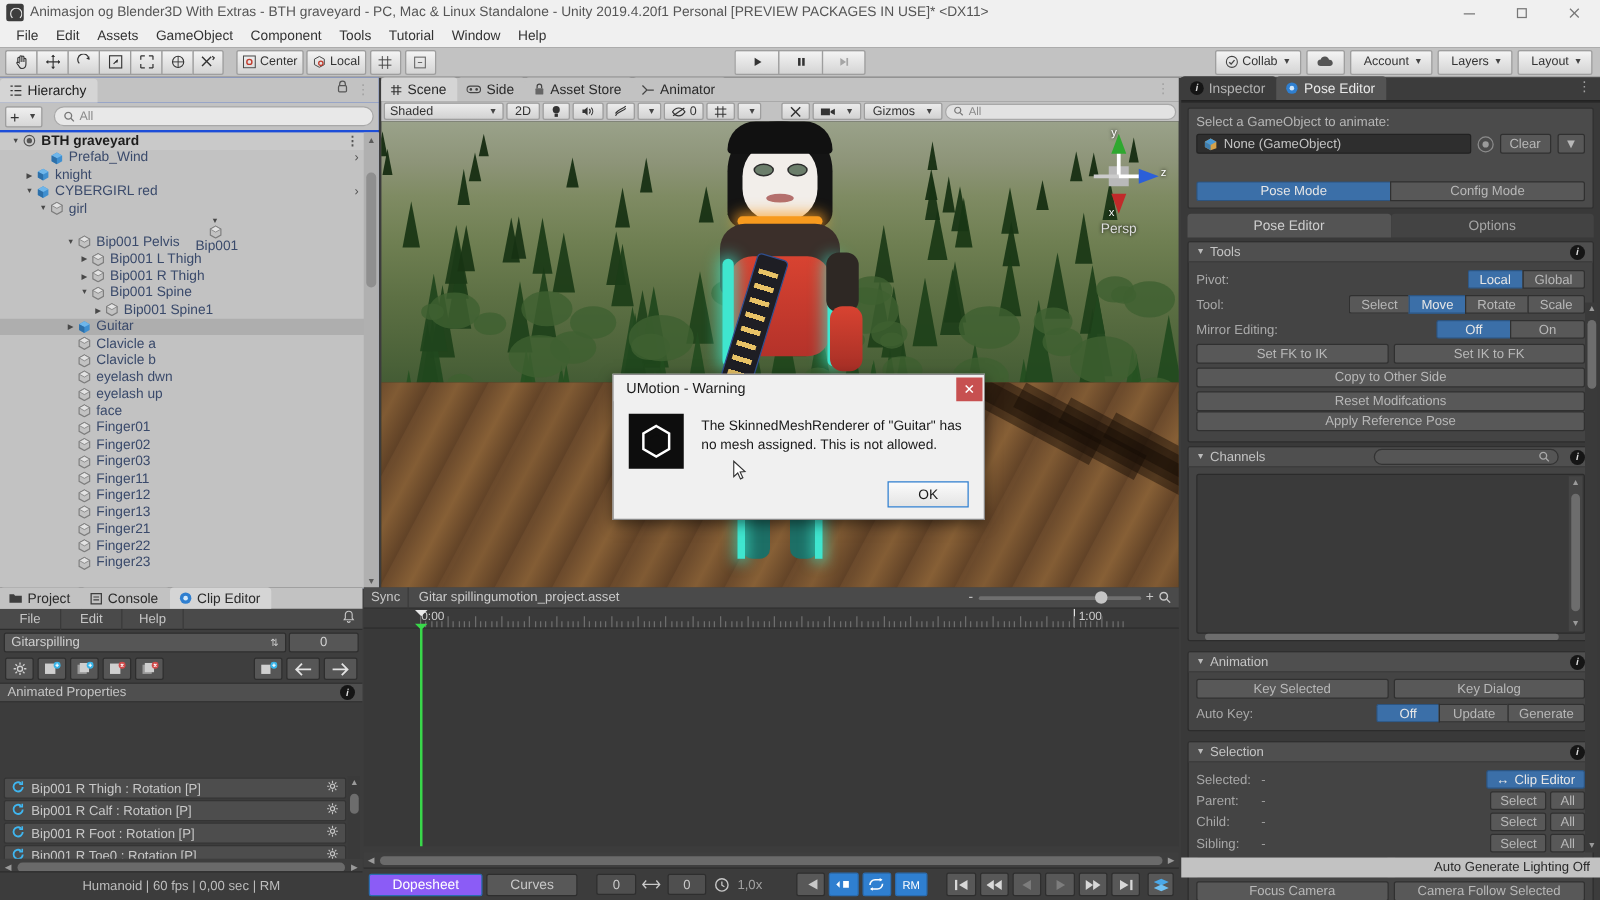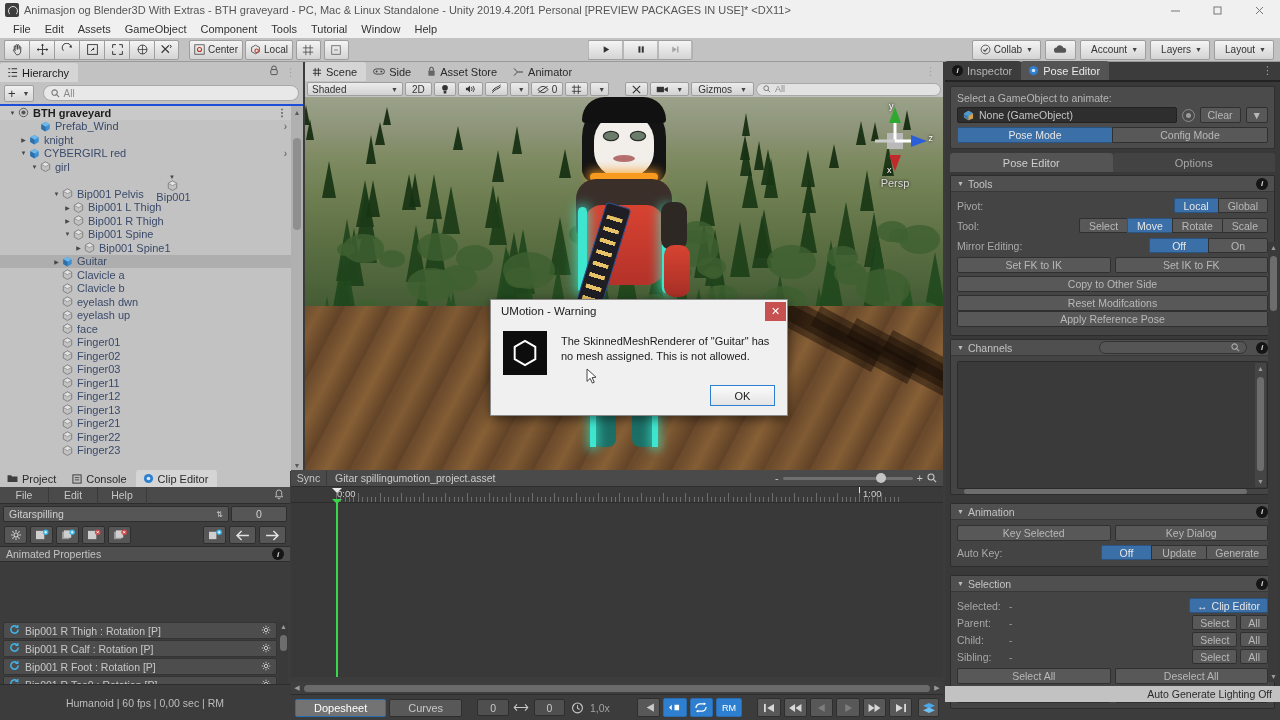--- a/index.html
+++ b/index.html
@@ -162,21 +162,21 @@
   .objfield { height:16px; display:flex; align-items:center; gap:5px; }
   .objinput { flex:1; height:16px; background:#2e2e2e; border:1px solid #222; border-radius:2px;
               display:flex; align-items:center; gap:5px; padding:0 5px; color:#c4c4c4; font-size:10.5px; }
   .cube-mini { width:11px; height:11px; flex:none; }
   .radio-o { width:13px; height:13px; border-radius:50%; border:1.5px solid #8c8c8c; position:relative; flex:none; }
   .radio-o:after { content:""; position:absolute; left:3px; top:3px; width:5px; height:5px; border-radius:50%; background:#9b9b9b; }
   .btn { height:16px; background:#585858; border:1px solid #303030; border-radius:2px;
          display:flex; align-items:center; justify-content:center; color:#b8b8b8; font-size:10.5px; }
   .btn.sm { padding:0 7px; }
   .btn.blue { background:#3b6fa8; color:#e6e6e6; border-color:#2c5480; }
-  .segrow { display:flex; margin-top:4px; }
+  .segrow { display:flex; margin-top:22px; }
   .segrow .btn { flex:1; border-radius:0; border-right-width:0; }
   .segrow .btn:first-child { border-radius:2px 0 0 2px; }
   .segrow .btn:last-child { border-radius:0 2px 2px 0; border-right-width:1px; }
   .subtabs { display:flex; margin:0 5px; height:19px; }
   .subtab { flex:1; display:flex; align-items:center; justify-content:center;
             background:#545454; color:#cfcfcf; font-size:11px; border-radius:3px 3px 0 0; }
   .subtab.inactive { background:#434343; color:#a6a6a6; }
   .section { margin:3px 5px 0 5px; background:#444; border:1px solid #2c2c2c; border-radius:2px; }
   .sechead { height:16px; background:#4f4f4f; display:flex; align-items:center; gap:4px;
              padding:0 6px; color:#c4c4c4; font-size:10.5px; border-bottom:1px solid #383838; }
@@ -223,21 +223,21 @@
   .c-num { width:56px; height:16px; background:#565656; border:1px solid #2e2e2e; border-radius:2px;
            display:flex; align-items:center; justify-content:center; color:#d0d0d0; font-size:10.5px; }
   .c-iconbar { height:22px; display:flex; align-items:center; gap:3px; padding:0 4px; background:#3e3e3e; }
   .cib { width:23px; height:18px; background:#565656; border:1px solid #2e2e2e; border-radius:2px;
          display:flex; align-items:center; justify-content:center; }
   .c-ap { height:16px; background:#4f4f4f; display:flex; align-items:center; padding:0 6px;
           color:#c4c4c4; font-size:10.5px; border-top:1px solid #2c2c2c; border-bottom:1px solid #2c2c2c; }
   .c-proprow { height:17px; margin:1px 13px 1px 3px; background:#4d4d4d; border:1px solid #343434;
                border-radius:2px; display:flex; align-items:center; gap:5px; padding:0 5px; }
   .c-proprow .pname { color:#c8c8c8; font-size:10.5px; }
-  .c-status { position:absolute; left:0; bottom:0; width:290px; height:36px; background:#3c3c3c;
+  .c-status { position:absolute; left:0; bottom:0; width:290px; height:23px; background:#3c3c3c;
               display:flex; align-items:center; justify-content:center; color:#bdbdbd; font-size:10.5px;
               border-top:1px solid #2d2d2d; }
   .c-hsb { position:absolute; left:0; bottom:20px; width:290px; height:13px; background:#3e3e3e;
            display:flex; align-items:center; }
   .c-hsb .ar { width:13px; text-align:center; color:#9a9a9a; font-size:7px; }
   .c-hsb .tb { flex:1; height:8px; background:#6a6a6a; border-radius:4px; margin:0 1px; }
 
   
   #dope { left:291px; top:470px; width:652px; height:250px; background:#3c3c3c; }
   .d-top { height:17px; background:#4a4a4a; display:flex; align-items:center; border-bottom:1px solid #2d2d2d; }
@@ -248,21 +248,21 @@
   .d-zoom .sl .kn { position:absolute; left:72%; top:-4px; width:10px; height:10px; border-radius:50%; background:#c5c5c5; }
   .d-ruler { height:16px; background:#3a3a3a; position:relative; border-bottom:1px solid #2b2b2b; overflow:hidden; }
   .d-tick { position:absolute; bottom:0; width:1px; background:#6d6d6d; }
   .d-time { position:absolute; top:1px; font-size:9.5px; color:#cfcfcf; }
   .d-body { position:absolute; left:0; top:33px; right:0; bottom:43px; background:#393939; }
   .playhead { position:absolute; top:0; bottom:0; width:2px; background:#39d84a; }
   .d-bottombar { position:absolute; left:0; bottom:0; width:652px; height:26px; background:#3c3c3c;
                  display:flex; align-items:center; gap:3px; padding:0 4px; border-top:1px solid #2c2c2c; }
   .d-tab { height:18px; padding:0 18px; display:flex; align-items:center; justify-content:center;
            font-size:11px; border:1px solid #2e2e2e; border-radius:2px; background:#585858; color:#c8c8c8; }
-  .d-tab.active { background:#737373; color:#fff; border-color:#2a6cb0; }
+  .d-tab.active { background:#8b5cf6; color:#fff; border-color:#2a6cb0; }
   .d-field { width:34px; height:17px; background:#4f4f4f; border:1px solid #2e2e2e; border-radius:2px;
              display:flex; align-items:center; justify-content:center; color:#c8c8c8; font-size:10.5px; }
   .d-ib { width:25px; height:19px; background:#585858; border:1px solid #2e2e2e; border-radius:2px;
           display:flex; align-items:center; justify-content:center; color:#c8c8c8; }
   .d-ib.blue { background:#2f7fd0; color:#fff; border-color:#2a6cb0; font-size:9px; }
   .d-ib.dis { color:#7d7d7d; }
   .d-hsb { position:absolute; left:0; bottom:26px; width:652px; height:12px; background:#3e3e3e; display:flex; align-items:center; }
   .d-hsb .ar { width:12px; text-align:center; color:#9a9a9a; font-size:7px; }
   .d-hsb .tb { flex:1; height:7px; background:#6a6a6a; border-radius:4px; margin:0 1px; }
   .sep { width:10px; }

